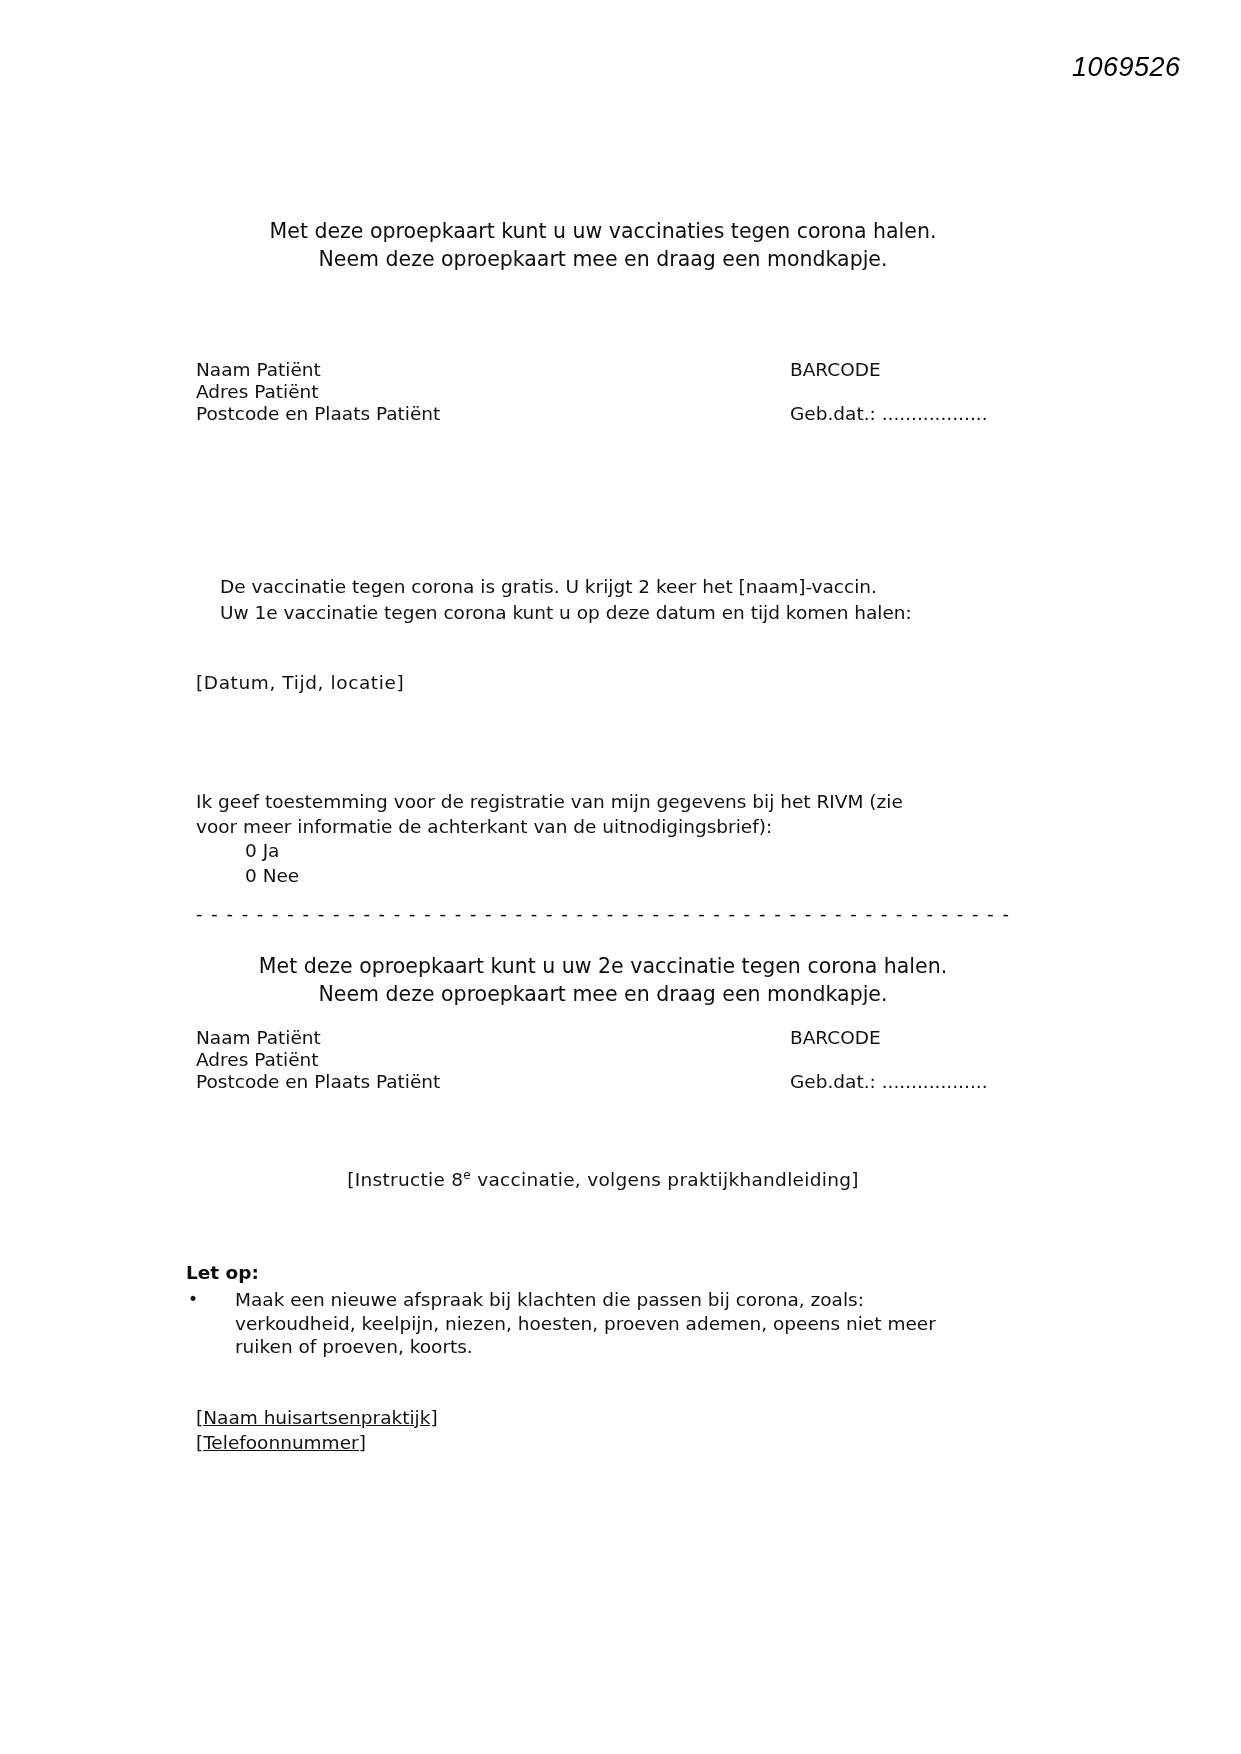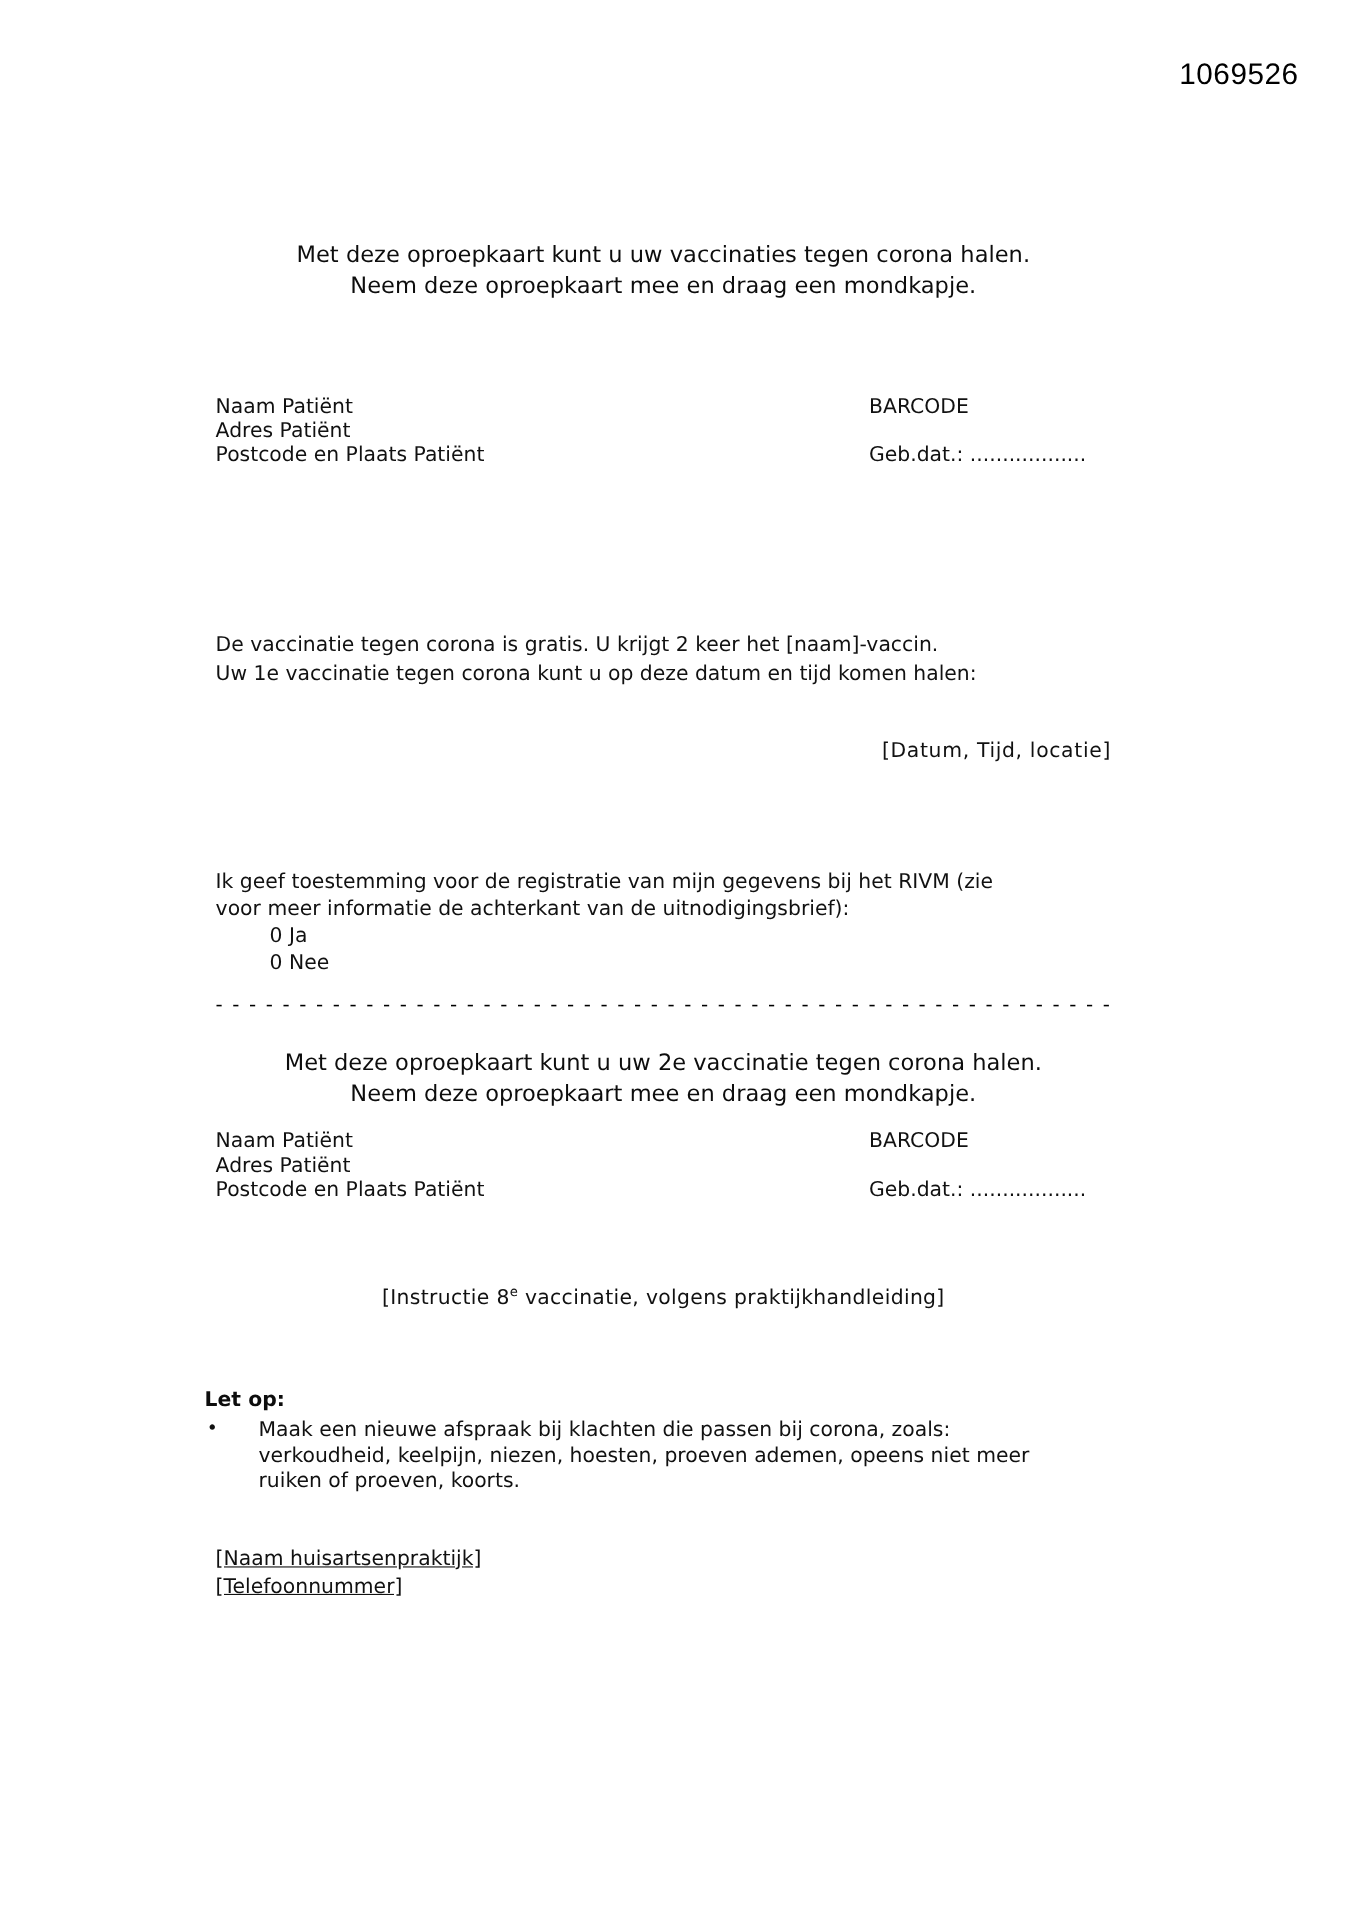--- a/index.html
+++ b/index.html
@@ -18,20 +18,21 @@
     overflow: hidden;
   }
   .doc-number {
     position: absolute;
     top: 52px;
     left: 1072px;
     font-family: "Liberation Sans", sans-serif;
     font-size: 27px;
     color: #000000;
     letter-spacing: 0.5px;
+    font-style: italic;
   }
   .heading {
     position: absolute;
     left: 196px;
     width: 814px;
     text-align: center;
     font-weight: normal;
     font-size: 20.5px;
     line-height: 28px;
     color: #0d0d0d;
@@ -61,28 +62,28 @@
     white-space: nowrap;
   }
 
   .intro {
     position: absolute;
     left: 196px;
     top: 574px;
     width: 900px;
     line-height: 26px;
   }
-  .intro div { white-space: nowrap; }
+  .intro div { white-space: nowrap; margin-left: 24px; }
 
   .appointment {
     position: absolute;
     left: 196px;
     top: 672px;
     width: 814px;
-    text-align: right;
+    text-align: left;
     letter-spacing: 0.6px;
   }
 
   .consent {
     position: absolute;
     left: 196px;
     top: 790px;
     width: 900px;
     line-height: 24.5px;
   }

